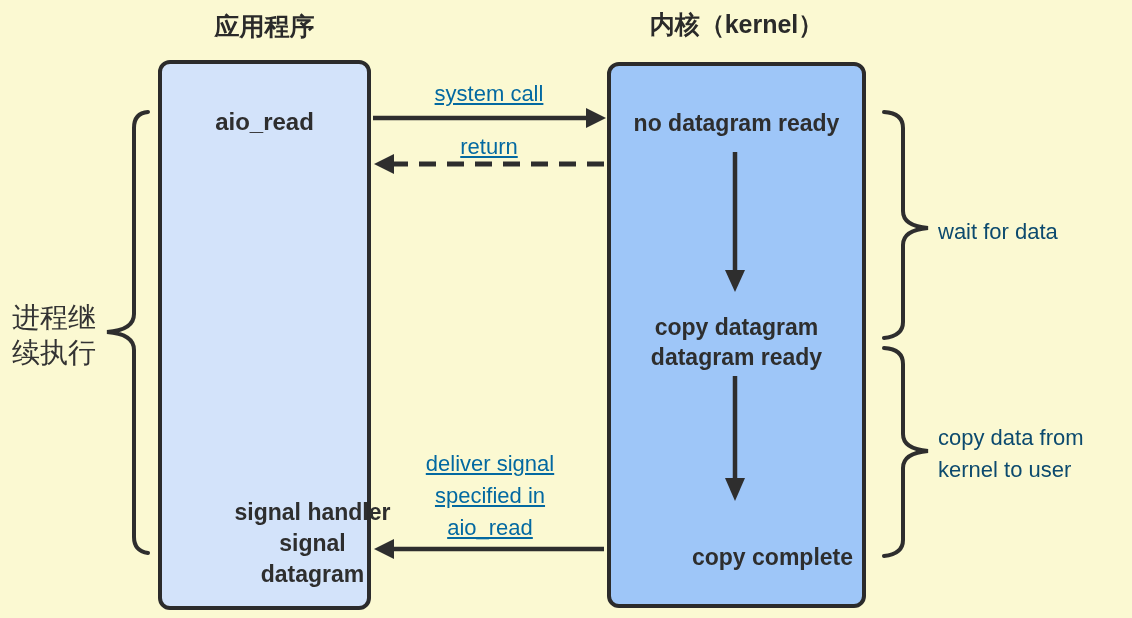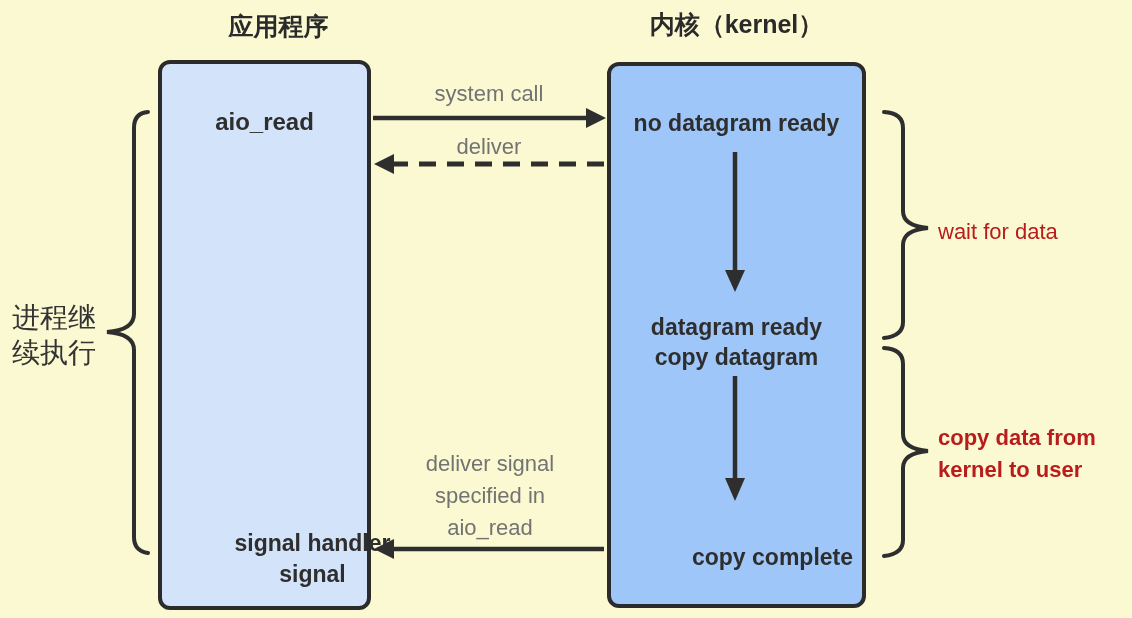--- a/index.html
+++ b/index.html
@@ -15,51 +15,52 @@
   .app-box{left:158px;top:60px;width:213px;height:550px;background:#D3E3FA;}
   .kernel-box{left:607px;top:62px;width:259px;height:546px;background:#9EC6F8;}
   .box-label{
     position:absolute;left:0;width:100%;text-align:center;
     font-weight:bold;font-size:23px;color:#2E2E2E;line-height:31px;
   }
   .diagram-title{
     position:absolute;text-align:center;font-weight:bold;font-size:25px;color:#2A2A2A;
   }
   .arrow-label{
-    position:absolute;text-align:center;font-size:22px;color:#737373;line-height:32px;
+    position:absolute;text-align:center;font-size:22px;color:#0369a1;line-height:32px;text-decoration:underline;
   }
   .brace-label{
-    position:absolute;text-align:left;font-size:22px;color:#b91c1c;line-height:32px;white-space:nowrap;
+    position:absolute;text-align:left;font-size:22px;color:#0c4a6e;line-height:32px;white-space:nowrap;
   }
   .cn-label{
     position:absolute;font-size:28px;color:#333;line-height:35px;text-align:right;white-space:nowrap;
   }
   .line{display:block;}
 </style>
 </head>
 <body>
 
 <div class="canvas">
 
-  <div class="diagram-title" style="left:172px;top:10px;width:213px;">应用程序</div>
+  <div class="diagram-title" style="left:158px;top:10px;width:213px;">应用程序</div>
   <div class="diagram-title" style="left:607px;top:8px;width:259px;">内核（kernel）</div>
 
   <div class="box app-box">
     <div class="box-label" style="top:42px;font-size:24px;">aio_read</div>
     <div class="box-label" style="bottom:16px;padding-left:48px;">
       <span class="line">signal handler</span>
       <span class="line">signal</span>
+      <span class="line">datagram</span>
     </div>
   </div>
 
   <div class="box kernel-box">
     <div class="box-label" style="top:42px;">no datagram ready</div>
     <div class="box-label" style="top:246px;line-height:30px;">
+      <span class="line">copy datagram</span>
       <span class="line">datagram ready</span>
-      <span class="line">copy datagram</span>
     </div>
     <div class="box-label" style="top:476px;padding-left:36px;">copy complete</div>
   </div>
 
   <svg class="overlay" viewBox="0 0 1132 618" xmlns="http://www.w3.org/2000/svg">
 
     <g stroke="#2E2E2E" fill="#2E2E2E">
       <line x1="373" y1="118" x2="586" y2="118" stroke-width="4.5"></line>
       <polygon points="586,108 586,128 606,118" stroke="none"></polygon>
     </g>
@@ -85,29 +86,29 @@
     </g>
 
     <path d="M 148 112 Q 134 113 134 128 L 134 314 Q 134 330 107 332 Q 134 334 134 350 L 134 537 Q 134 551 148 553" fill="none" stroke="#2E2E2E" stroke-width="4" stroke-linecap="round"></path>
 
     <path d="M 884 112 Q 903 113 903 128 L 903 211 Q 903 226 928 228 Q 903 230 903 245 L 903 322 Q 903 336 884 338" fill="none" stroke="#2E2E2E" stroke-width="4" stroke-linecap="round"></path>
 
     <path d="M 884 348 Q 903 349 903 364 L 903 434 Q 903 449 928 451 Q 903 453 903 468 L 903 540 Q 903 554 884 556" fill="none" stroke="#2E2E2E" stroke-width="4" stroke-linecap="round"></path>
   </svg>
 
   <div class="arrow-label" style="left:373px;top:78px;width:232px;">system call</div>
-  <div class="arrow-label" style="left:373px;top:131px;width:232px;">deliver</div>
+  <div class="arrow-label" style="left:373px;top:131px;width:232px;">return</div>
   <div class="arrow-label" style="left:375px;top:448px;width:230px;">
     <span class="line">deliver signal</span>
     <span class="line">specified in</span>
     <span class="line">aio_read</span>
   </div>
 
   <div class="brace-label" style="left:938px;top:216px;">wait for data</div>
-  <div class="brace-label" style="left:938px;top:422px;font-weight:bold;">
+  <div class="brace-label" style="left:938px;top:422px;">
     <span class="line">copy data from</span>
     <span class="line">kernel to user</span>
   </div>
   <div class="cn-label" style="left:12px;top:300px;">
     <span class="line">进程继</span>
     <span class="line">续执行</span>
   </div>
 
 </div>
 

